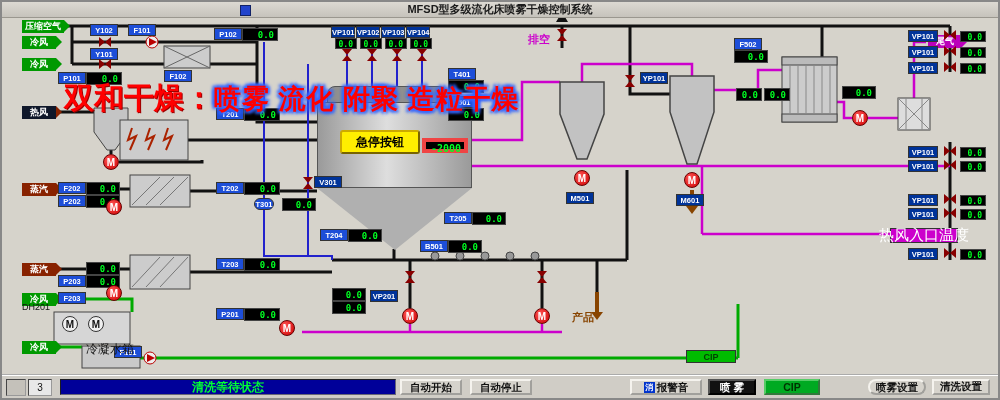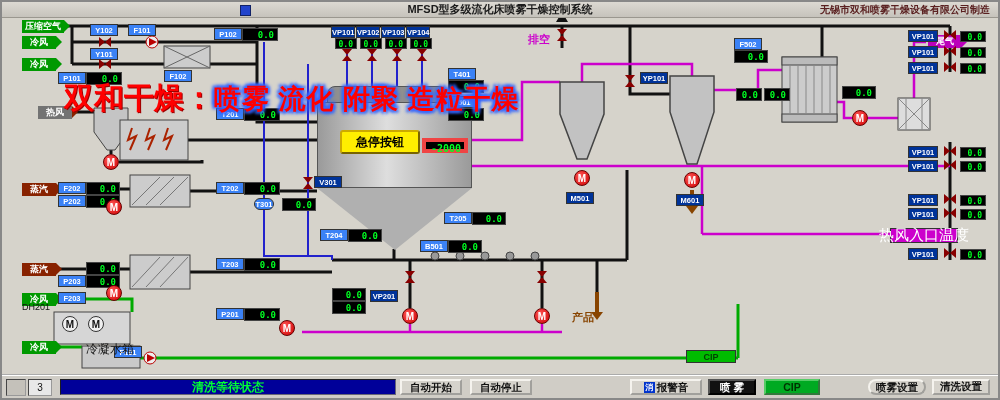--- a/index.html
+++ b/index.html
@@ -24,21 +24,21 @@
   
   #wm{position:absolute;left:62px;top:76px;z-index:4;white-space:nowrap;pointer-events:none;}
   .wm1{font-size:30px;font-weight:bold;color:#ff0000;text-shadow:1px 1px 0 #990000;}
   .wm2{font-size:27px;font-weight:bold;color:#ff0000;letter-spacing:1px;
        text-shadow:-2px -2px 3px #3366ff,2px -2px 3px #3366ff,-2px 2px 3px #3366ff,2px 2px 3px #3366ff;}
   
   #overlays{position:absolute;left:0;top:0;width:100%;height:100%;z-index:3;}
   #overlays > div{position:absolute;}
   .tag{width:28px;height:12px;font-size:7.5px;font-weight:bold;color:#fff;text-align:center;line-height:11px;
        border:1px solid #333;box-sizing:border-box;}
-  .tag.red{background:#3b82f6;}
+  .tag.red{background:#1d4ed8;}
   .tag.blue{background:#003399;}
   .disp{width:36px;height:13px;background:#000;color:#00ff22;font:bold 9px/12px "DejaVu Sans Mono",monospace;
         text-align:right;padding-right:3px;border:1px solid #444;box-sizing:border-box;}
   .disp.small{font-size:8px;}
   .fan{width:16px;height:16px;border-radius:50%;background:radial-gradient(circle at 35% 35%,#ff5555,#cc0000);
        color:#fff;font:bold 10px/15px "Liberation Sans",sans-serif;text-align:center;border:1px solid #660000;box-sizing:border-box;cursor:pointer;}
   .fan.dark{background:#f0f0f0;color:#111;border-color:#333;}
   .farrow{height:13px;min-width:34px;color:#fff;font:bold 9px/13px "Liberation Sans",sans-serif;text-align:center;padding:0 3px;box-sizing:border-box;}
   .atip{position:absolute;right:-6px;top:0;width:0;height:0;border-top:6.5px solid transparent;border-bottom:6.5px solid transparent;border-left:6px solid #009900;}
   .valve{width:12px;height:10px;cursor:pointer;}
@@ -191,21 +191,21 @@
   <div class="vpart" id="vcap"></div>
   <div class="vpart" id="vbody"></div>
   <div class="vpart" id="vcone"></div>
   <div class="vpart" id="estop">急停按钮</div>
   <div class="vpart" id="vdisp">-2000</div>
 
   <div id="overlays">
       <div class="farrow" style="left: 20px; top: 18px; background: rgb(0, 153, 0);">压缩空气<span class="atip" style="border-left-color: rgb(0, 153, 0);"></span></div>
       <div class="farrow" style="left: 20px; top: 34px; background: rgb(0, 153, 0);">冷风<span class="atip" style="border-left-color: rgb(0, 153, 0);"></span></div>
       <div class="farrow" style="left: 20px; top: 56px; background: rgb(0, 153, 0);">冷风<span class="atip" style="border-left-color: rgb(0, 153, 0);"></span></div>
-      <div class="farrow" style="left: 20px; top: 104px; background: #737373; margin-left: 16px;">热风<span class="atip" style="border-left-color: rgb(136, 34, 0);"></span></div>
+      <div class="farrow" style="left: 20px; top: 104px; background: #0f172a;">热风<span class="atip" style="border-left-color: rgb(136, 34, 0);"></span></div>
       <div class="farrow" style="left: 20px; top: 181px; background: rgb(136, 34, 0);">蒸汽<span class="atip" style="border-left-color: rgb(136, 34, 0);"></span></div>
       <div class="farrow" style="left: 20px; top: 261px; background: rgb(136, 34, 0);">蒸汽<span class="atip" style="border-left-color: rgb(136, 34, 0);"></span></div>
       <div class="farrow" style="left: 20px; top: 291px; background: rgb(0, 153, 0);">冷风<span class="atip" style="border-left-color: rgb(0, 153, 0);"></span></div>
       <div class="farrow" style="left: 20px; top: 339px; background: rgb(0, 153, 0);">冷风<span class="atip" style="border-left-color: rgb(0, 153, 0);"></span></div>
       <div class="farrow" style="left: 926px; top: 33px; background: rgb(187, 0, 187);">尾气<span class="atip" style="border-left-color: rgb(187, 0, 187);"></span></div>
       <div class="tag red" style="left: 88px; top: 22px; width: 28px;">Y102</div>
       <div class="tag red" style="left: 126px; top: 22px; width: 28px;">F101</div>
       <div class="tag red" style="left: 162px; top: 68px; width: 28px;">F102</div>
       <div class="tag red" style="left: 212px; top: 26px; width: 28px;">P102</div>
       <div class="tag red" style="left: 88px; top: 46px; width: 28px;">Y101</div>
@@ -372,21 +372,20 @@
       <div class="disp small" style="left: 958px; top: 247px; width: 26px; height: 11px;">0.0</div>
     </div>
 
   <div id="wm">
     <span class="wm1">双和干燥：</span><span class="wm2">喷雾 流化 附聚 造粒干燥</span>
   </div>
 
   <div id="titlebar">
     <span class="tb-icon"></span>
     <span id="title">MFSD型多级流化床喷雾干燥控制系统</span>
-    <span id="mfr">无锡市双和喷雾干燥设备有限公司制造</span>
   </div>
 
   <div id="bottombar">
     <div id="page-icon"></div>
     <div id="page-box">3</div>
     <div id="statusbar">清洗等待状态</div>
   <div class="btn gray" style="left: 398px; width: 62px;">
         <span>自动开始</span>
       </div>
       <div class="btn gray" style="left: 468px; width: 62px;">

